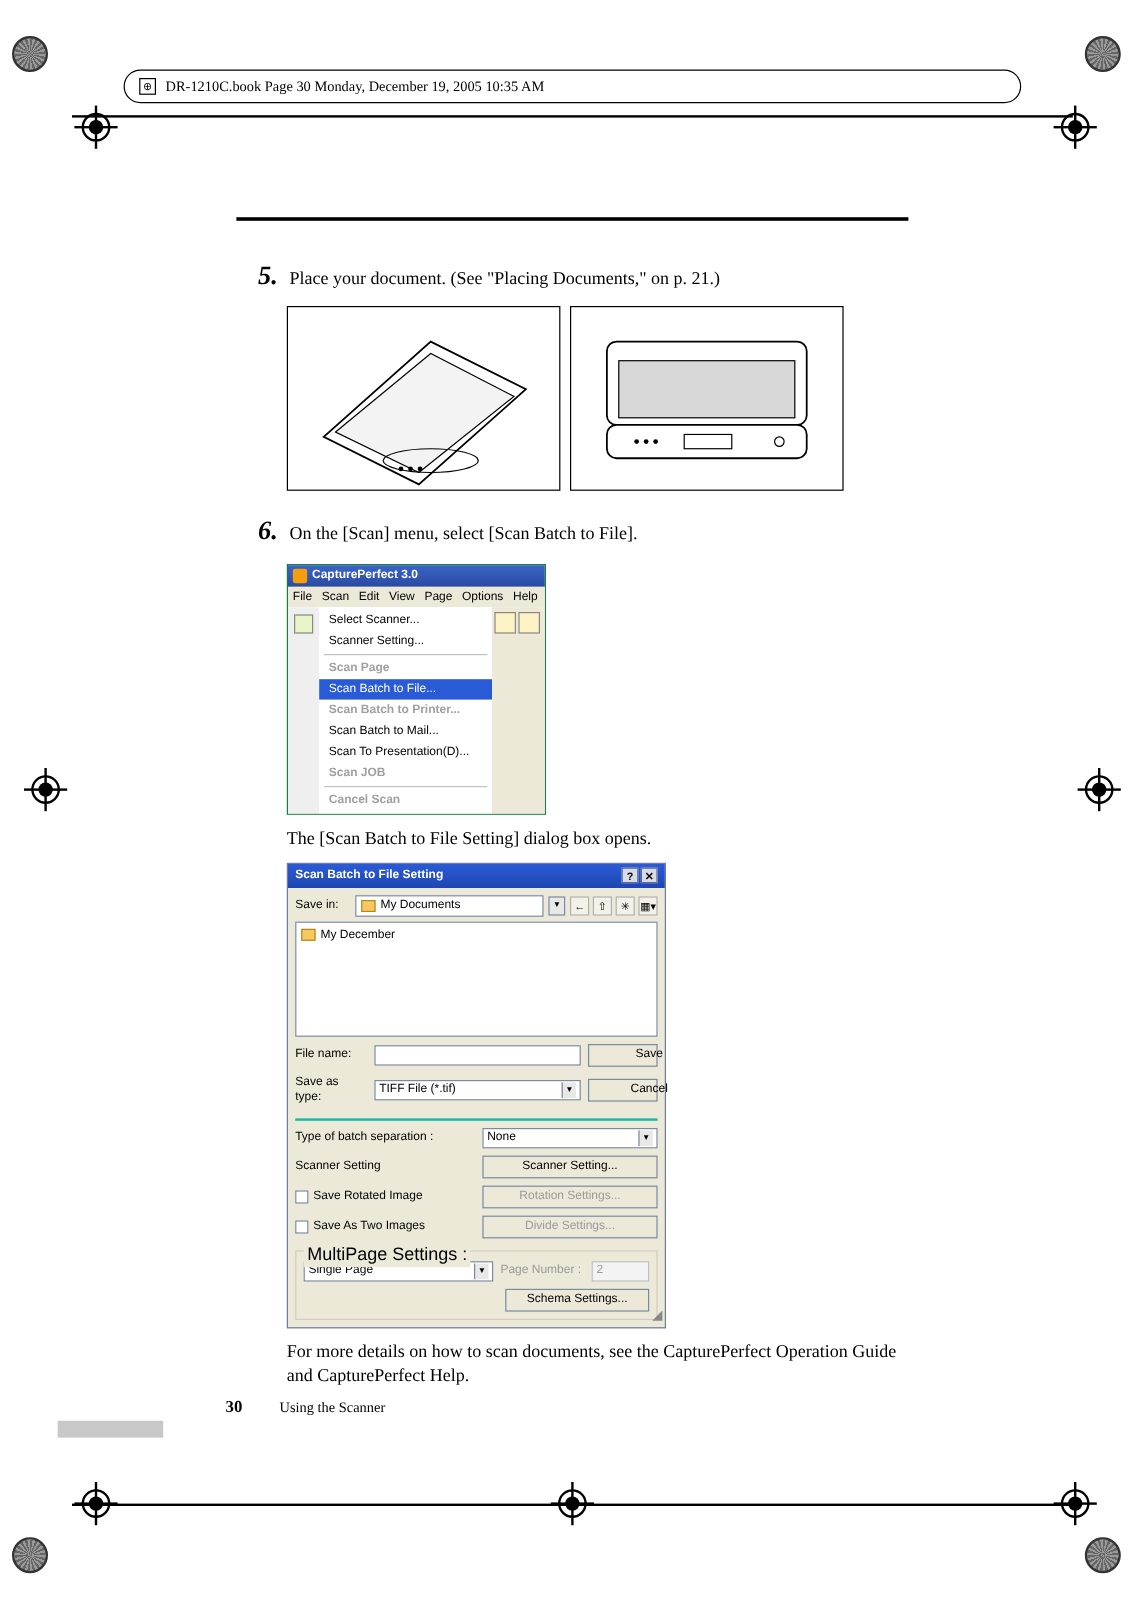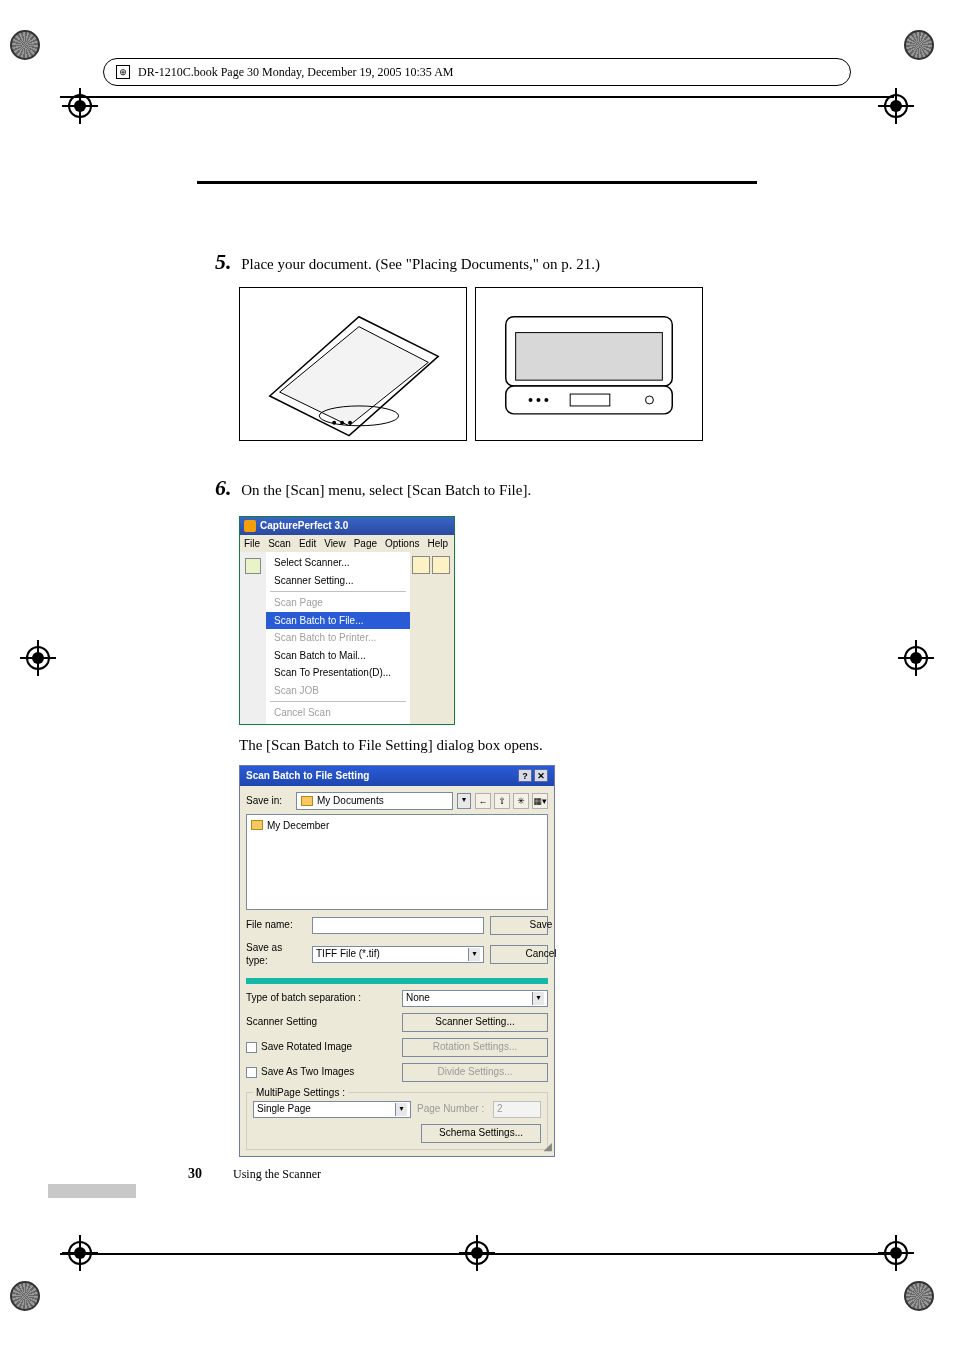--- a/index.html
+++ b/index.html
@@ -68,21 +68,21 @@
   .content-rule { position:absolute; top:181px; left:197px; right:197px; height:3px; background:#000;}
 
   .content {
     position:absolute;
     top: 215px;
     left: 215px;
     width: 545px;
     font-size: 15px;
     line-height: 1.35;
   }
-  .step { margin-bottom: 6px; margin-top: 32px; }
+  .step { margin-bottom: 6px; }
   .step .num { font-weight: bold; font-style: italic; font-size: 22px; margin-right: 6px; font-family:"Times New Roman",serif;}
   .img-row { display:flex; gap:8px; margin: 10px 0 18px 24px;}
   .img-box {
     width: 228px; height: 154px; border:1px solid #000; background:#fff;
     display:flex; align-items:center; justify-content:center; position:relative;
   }
 
   
   .menu-shot {
     margin: 14px 0 10px 24px;
@@ -100,21 +100,21 @@
   .menu-title .logo{width:12px;height:12px;background:#f59e0b;border-radius:2px;}
   .menubar{ background:#ece9d8; padding:2px 4px; display:flex; gap:8px; color:#000;}
   .menu-body{ display:flex; }
   .menu-left{ width:26px; background:#efefef; padding-top:6px; display:flex; flex-direction:column; align-items:center; gap:18px;}
   .menu-left .ic{ width:16px;height:16px;border:1px solid #888;background:#e8f3c8;}
   .menu-drop{
     flex:1; background:#fff; padding:2px 0;
     border-right:0;
   }
   .menu-drop .mi{ padding:2px 8px; color:#000;}
-  .menu-drop .mi.dis{ color:#a0a0a0;}
+  .menu-drop .mi.dis{ color:#a0a0a0;font-weight:bold;}
   .menu-drop .mi.sel{ background:#2a5bd7; color:#fff;}
   .menu-drop .sep{ height:1px; background:#c0c0c0; margin:2px 4px;}
   .menu-right{ width:44px; background:#ece9d8; display:flex; gap:2px; padding:4px 2px; align-items:flex-start;}
   .menu-right .ic{ width:18px;height:18px;border:1px solid #888;background:#fdf2c4;}
 
   .caption { margin: 8px 0 10px 24px; }
 
   
   .dialog {
     width: 316px;
@@ -142,29 +142,29 @@
   .savein .tb .b{ width:16px;height:16px;border:1px solid #b0b0b0;background:#f4f2e8;display:flex;align-items:center;justify-content:center;font-size:9px;}
   .filelist{ height:96px; background:#fff; border:1px solid #7a8aa0; padding:4px;}
   .filelist .fi{ display:flex; align-items:center; gap:4px;}
   .filelist .fi .folder{ width:12px;height:10px;background:#f6c85f;border:1px solid #b28a1e;}
   .row{ display:flex; align-items:center; gap:6px; margin-top:6px;}
   .row .lbl{ width:60px;}
   .row input.txt{ flex:1; height:17px; border:1px solid #7a8aa0; background:#fff; padding:0 3px; font-size:10px;}
   .row .combo2{ flex:1; height:17px; border:1px solid #7a8aa0; background:#fff; display:flex; align-items:center; justify-content:space-between; padding:0 3px;}
   .row .combo2 .dd{ width:12px;height:13px;border-left:1px solid #7a8aa0;background:#e8e8e8;display:flex;align-items:center;justify-content:center;font-size:8px;}
   .btn{ width:58px; height:19px; border:1px solid #7a8aa0; background:#ece9d8; font-size:10px; display:flex;align-items:center;justify-content:center;padding-left:44px;}
-  .grid2{ display:grid; grid-template-columns: 1fr 1fr; gap:6px 10px; margin-top:10px; padding-top:6px; border-top:6px solid #14b8a6;}
+  .grid2{ display:grid; grid-template-columns: 1fr 1fr; gap:6px 10px; margin-top:10px; padding-top:6px; border-top:2px solid #14b8a6;}
   .grid2 .ll{ display:flex; align-items:center; gap:4px;}
   .combo3{ height:17px; border:1px solid #7a8aa0; background:#fff; display:flex; align-items:center; justify-content:space-between; padding:0 3px; width:100%;}
   .combo3 .dd{ width:12px;height:13px;border-left:1px solid #7a8aa0;background:#e8e8e8;display:flex;align-items:center;justify-content:center;font-size:8px;}
   .wbtn{ height:19px; border:1px solid #7a8aa0; background:#ece9d8; font-size:10px; display:flex;align-items:center;justify-content:center; width:100%;}
   .wbtn.dis{ color:#9a9a9a;}
   .cb{ width:11px;height:11px;border:1px solid #7a8aa0;background:#fff;}
   .fieldset{ border:1px solid #d0ccc0; padding:8px 6px 6px; margin-top:10px; position:relative;}
-  .fieldset .legend{ position:absolute; top:-7px; left:6px; background:#ece9d8; padding:0 3px; font-size:10px;}
+  .fieldset .legend{ position:absolute; top:-7px; left:6px; background:#ece9d8; padding:0 3px; font-size:15px;}
   .fieldset .r{ display:grid; grid-template-columns: 1fr 70px 48px; gap:6px; align-items:center;}
   .fieldset .r2{ display:flex; justify-content:flex-end; margin-top:6px;}
   .txtdis{ height:17px; border:1px solid #bfbfbf; background:#f3f3f3; color:#9a9a9a; display:flex;align-items:center;padding:0 3px; width:48px;}
   .lbldis{ color:#9a9a9a;}
   .resize{ position:absolute; right:2px; bottom:2px; font-size:11px; color:#888;}
 
   .after-text { margin: 8px 0 0 24px; font-size:15px; }
 
   .footer {
     position:absolute;
@@ -381,20 +381,21 @@
           <div class="txtdis">2</div>
         </div>
         <div class="r2">
           <div class="wbtn" style="width:120px;">Schema Settings...</div>
         </div>
       </div>
     </div>
     <span class="resize">◢</span>
   </div>
 
+  <div class="after-text">For more details on how to scan documents, see the CapturePerfect Operation Guide and CapturePerfect Help.</div>
 
 </div>
 
 <div class="footer-tab"></div>
 <div class="footer">
   <span class="pg">30</span>
   <span>Using the Scanner</span>
 </div>
 
 <div class="hline-bot"></div>

